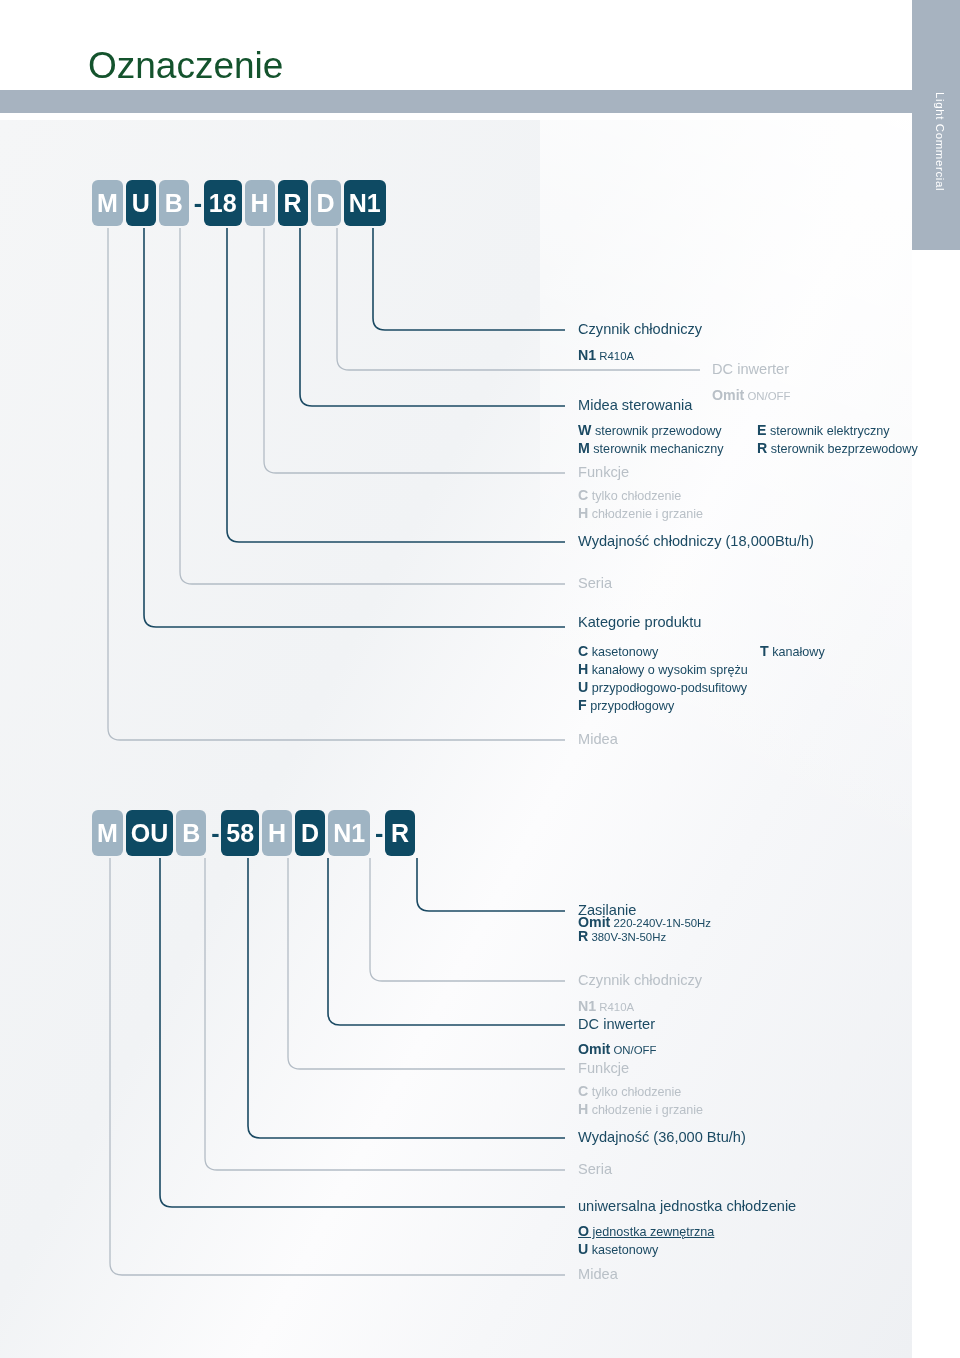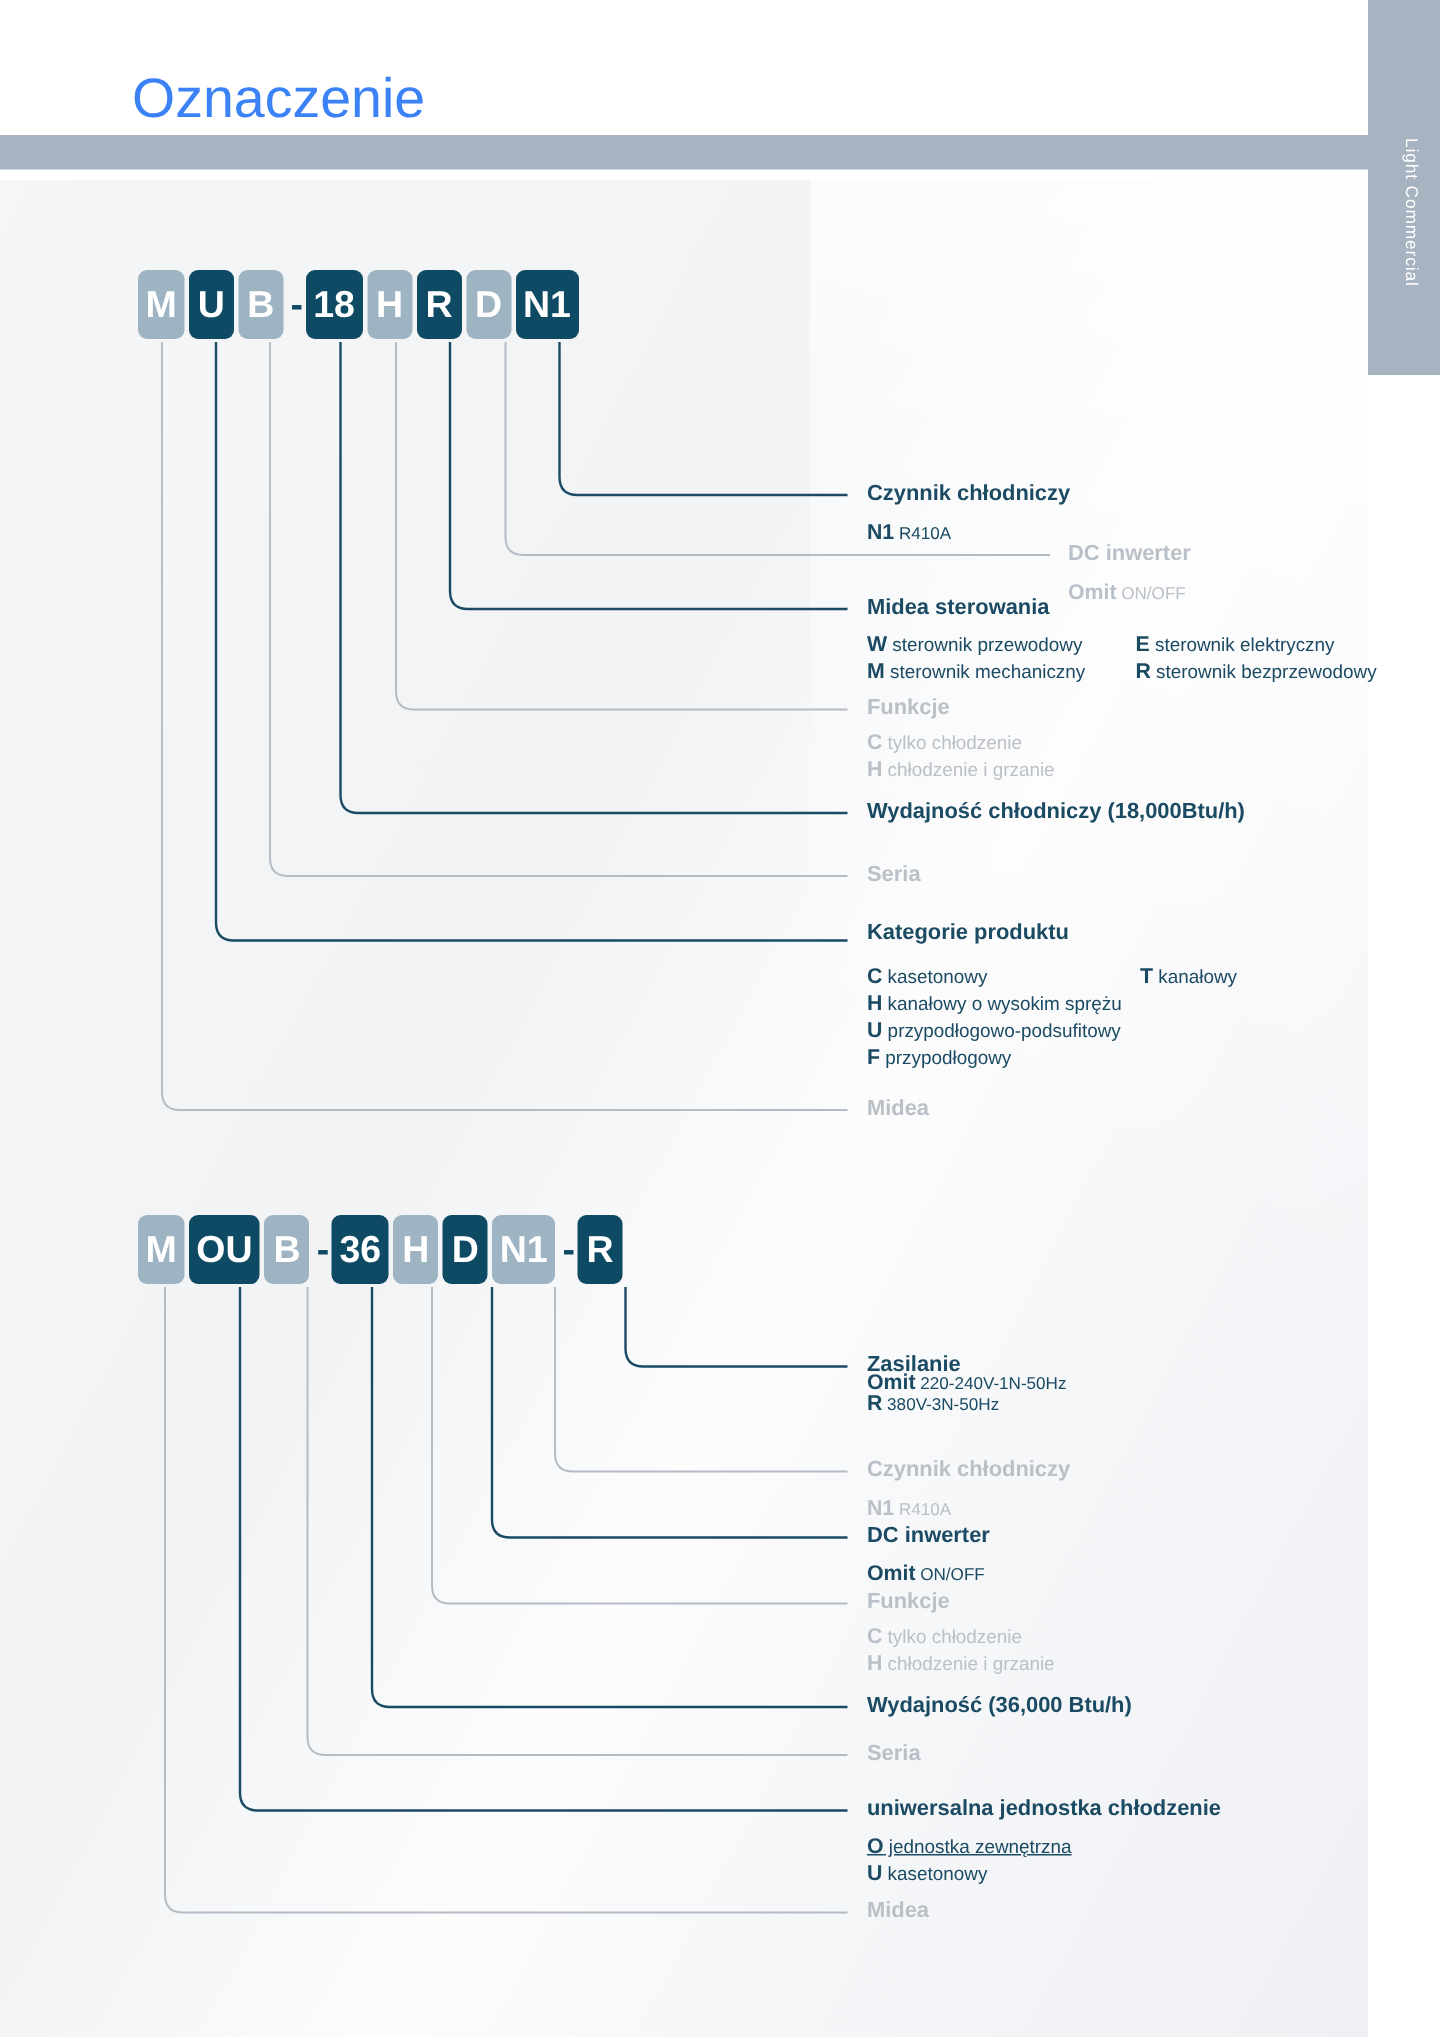--- a/index.html
+++ b/index.html
@@ -55,21 +55,21 @@
     width: 912px;
     height: 120px;
     background: #ffffff;
   }
   .page-title {
     position: absolute;
     left: 88px;
     top: 44px;
     font-size: 37px;
     font-weight: 400;
-    color: #3b82f6;
+    color: #14532d;
     letter-spacing: 0px;
     line-height: 44px;
     white-space: nowrap;
   }
   .header-band {
     position: absolute;
     left: 0;
     top: 90px;
     width: 912px;
     height: 23px;
@@ -142,21 +142,21 @@
   .legend {
     position: absolute;
   }
   .lg-line {
     position: absolute;
     white-space: nowrap;
     line-height: 1;
   }
   .lg-head {
     font-size: 14.6px;
-    font-weight: 700;
+    font-weight: 400;
     color: #1b4a63;
   }
   .lg-head.muted { color: #b9c0c7; }
   .lg-item {
     font-size: 12.6px;
     color: #1b4a63;
     font-weight: 400;
   }
   .lg-item .k {
     font-weight: 700;
@@ -247,21 +247,21 @@
     </div>
 
   <div class="chip-row" id="chips-outdoor" style="left:92px; top:810px;">
       <div class="chip light">M</div>
       <div class="chip-gap"></div>
       <div class="chip dark">OU</div>
       <div class="chip-gap"></div>
       <div class="chip light">B</div>
       <div class="chip-gap"></div>
       <div class="dash">-</div>
-      <div class="chip dark">36</div>
+      <div class="chip dark">58</div>
       <div class="chip-gap"></div>
       <div class="chip light">H</div>
       <div class="chip-gap"></div>
       <div class="chip dark">D</div>
       <div class="chip-gap"></div>
       <div class="chip light">N1</div>
       <div class="chip-gap"></div>
       <div class="dash">-</div>
       <div class="chip dark">R</div>
       <div class="chip-gap"></div>

